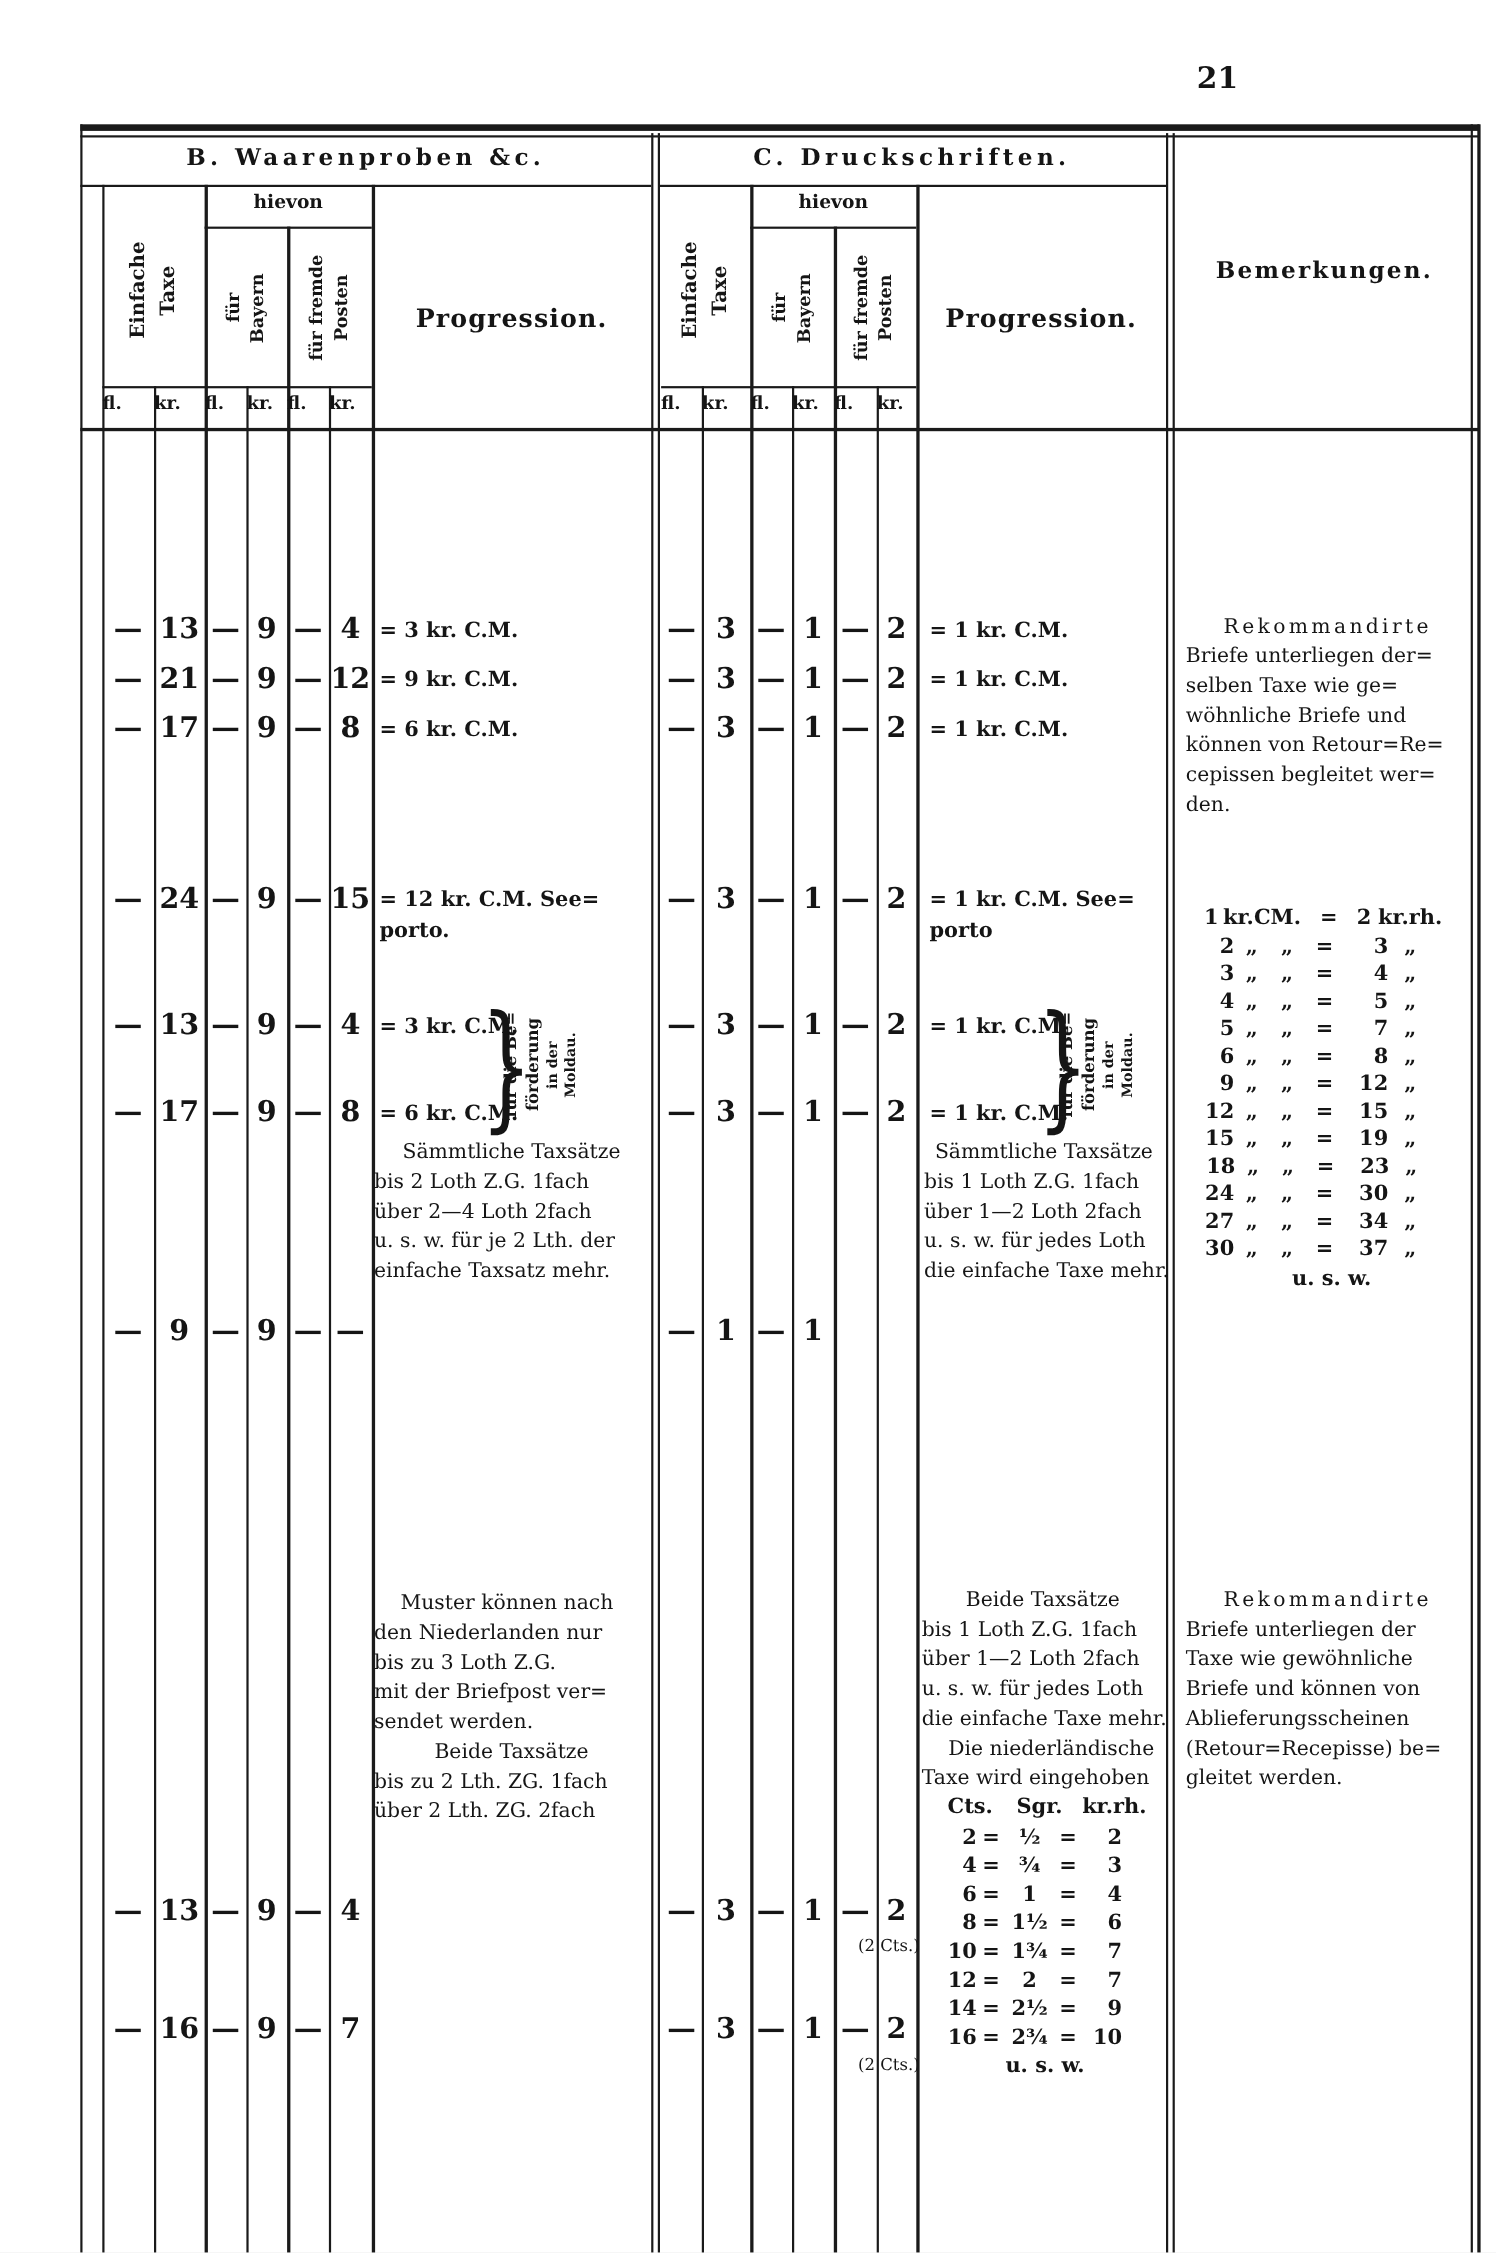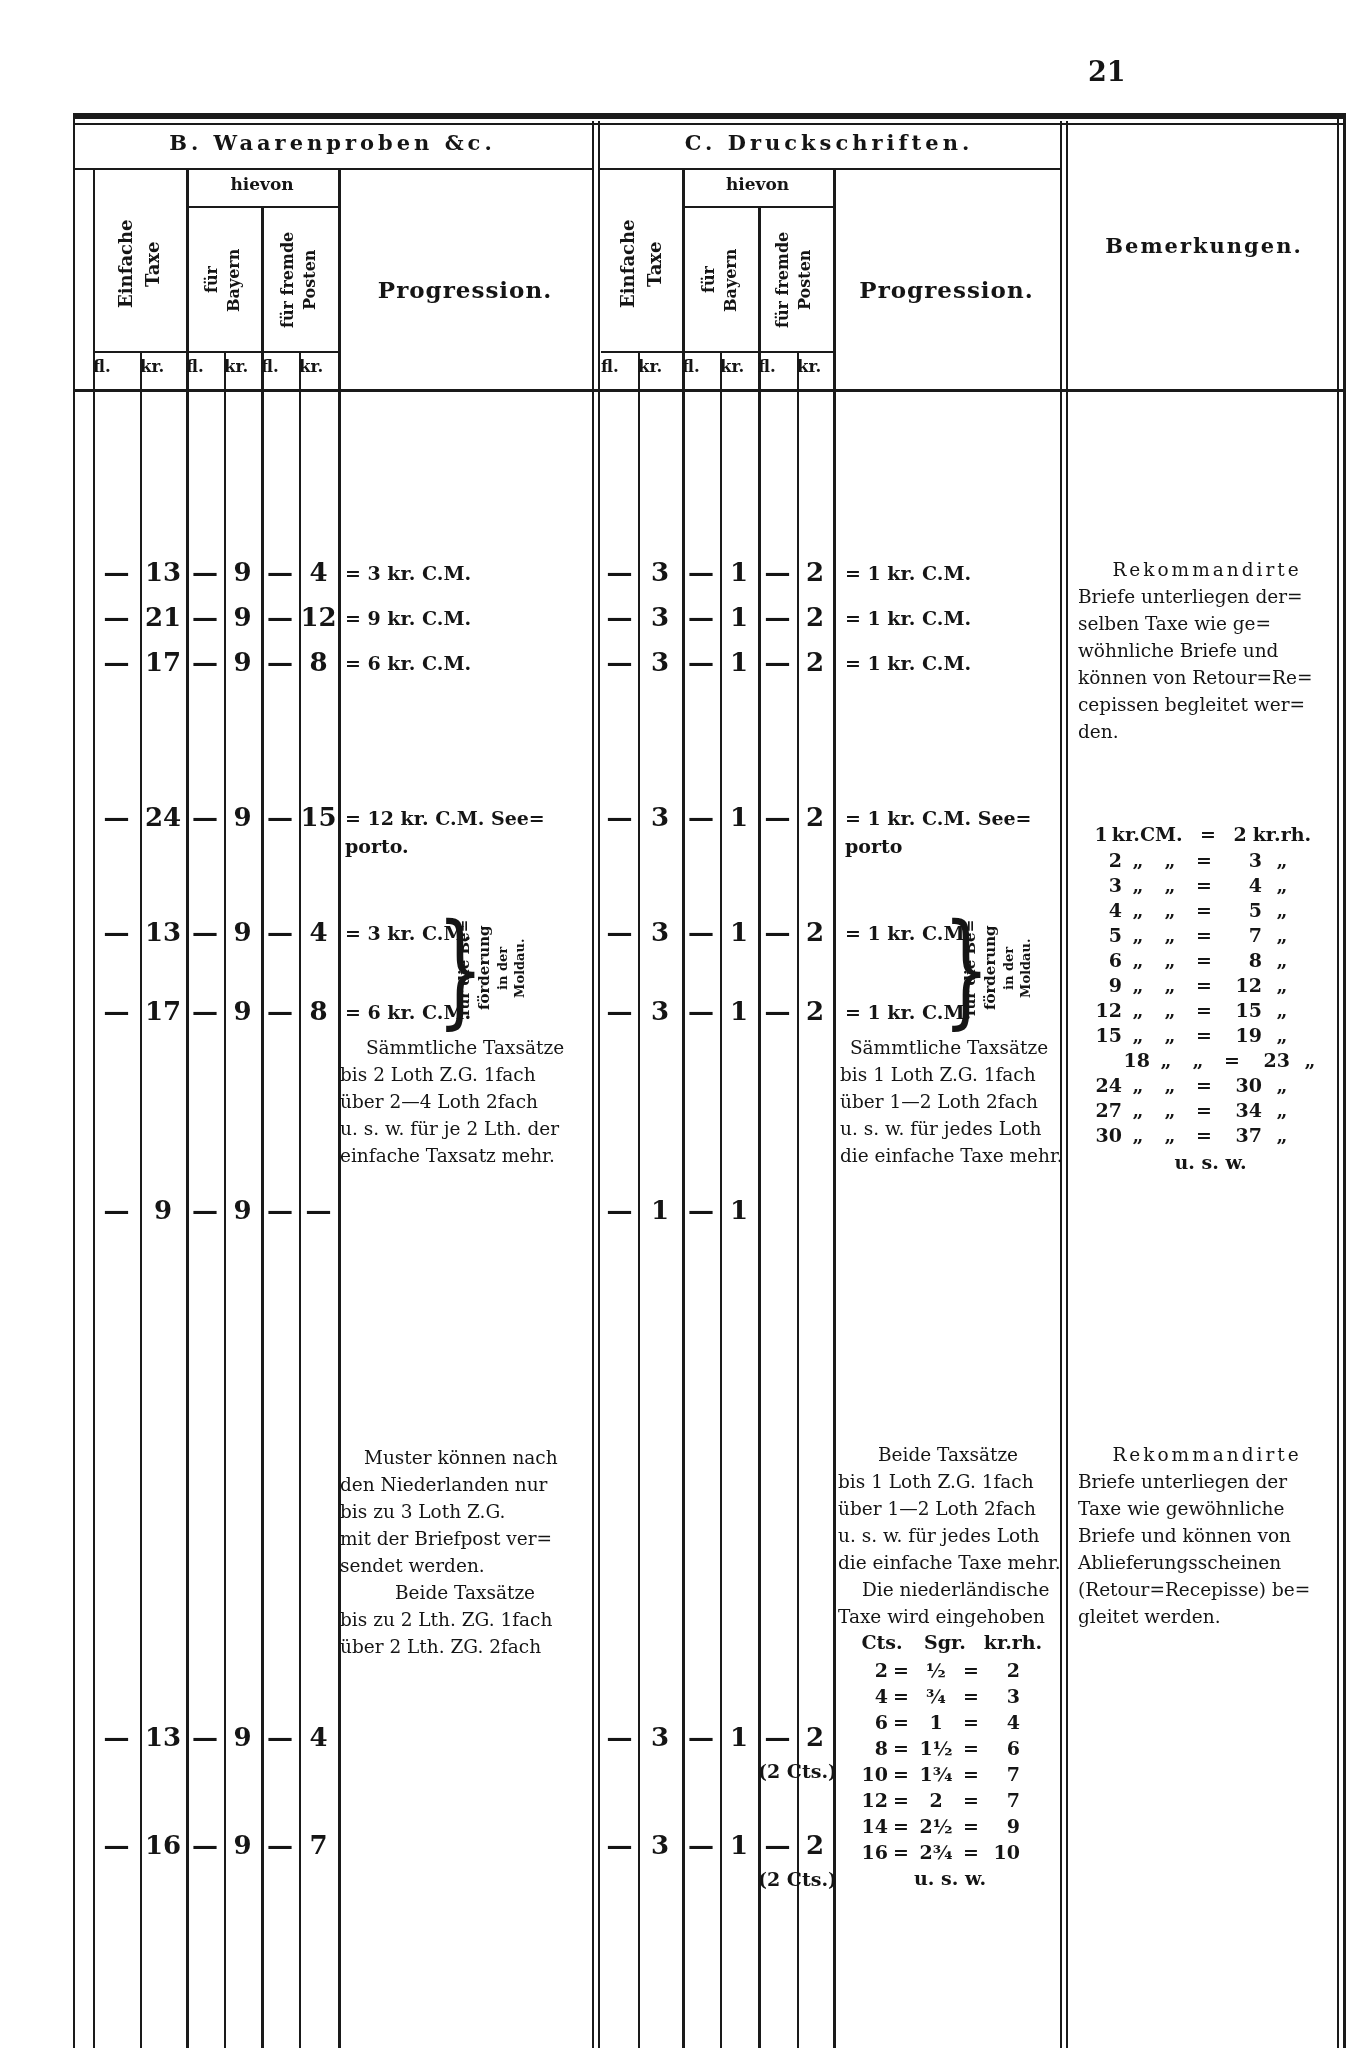--- a/index.html
+++ b/index.html
@@ -13,21 +13,21 @@
   .vtxt{position:absolute;writing-mode:vertical-rl;transform:rotate(180deg);font-weight:bold;text-align:center}
   .vtxt span{display:block;white-space:nowrap}
   .vt-big span{font-size:18px;line-height:27px}
   .vt-mid span{font-size:16px;line-height:22px}
   .s1{font-size:15px;line-height:20px}
   .s2{font-size:13px;line-height:17px}
   .nrow{position:absolute;left:0;width:100%;height:44px}
   .nc{position:absolute;top:0;font-weight:bold;font-size:26px;text-align:center;white-space:nowrap}
   .prog{position:absolute;top:5px;font-weight:bold;font-size:19px;white-space:nowrap}
   .p2{top:33px}
-  .sub{position:absolute;font-weight:bold;font-size:19px;text-align:left;white-space:nowrap}
+  .sub{position:absolute;font-weight:normal;font-size:15px;text-align:right;white-space:nowrap}
   .note{position:absolute;font-weight:normal;font-size:18.5px;line-height:27px}
   .note div{white-space:nowrap}
   .ctr{text-align:center}
   .ind{text-indent:24px}
   .sp{letter-spacing:3px}
   .ucell{position:absolute;top:357px;font-weight:bold;font-size:16.5px;}
   .brace{position:absolute;font-size:122px;line-height:135px;font-weight:normal;
          transform:scale(.6,1.02);transform-origin:left center}
   .rw{position:absolute;display:flex;font-weight:bold;font-size:19px;line-height:25px;white-space:nowrap}
   .rw span{display:inline-block}
@@ -464,21 +464,21 @@
     <span class="ce" style="width:40px">„</span>
   </div>
   <div class="rw" style="left:1088px;top:1023px;width:245px">
     <span class="ra" style="width:34px">15</span>
     <span class="ce" style="width:32px">„</span>
     <span class="ce" style="width:32px">„</span>
     <span class="ce" style="width:36px">=</span>
     <span class="ra" style="width:40px">19</span>
     <span class="ce" style="width:40px">„</span>
   </div>
-  <div class="rw" style="left:1116px;top:1048px;width:245px">
+  <div class="rw" style="left:1089px;top:1048px;width:245px">
     <span class="ra" style="width:34px">18</span>
     <span class="ce" style="width:32px">„</span>
     <span class="ce" style="width:32px">„</span>
     <span class="ce" style="width:36px">=</span>
     <span class="ra" style="width:40px">23</span>
     <span class="ce" style="width:40px">„</span>
   </div>
   <div class="rw" style="left:1088px;top:1073px;width:245px">
     <span class="ra" style="width:34px">24</span>
     <span class="ce" style="width:32px">„</span>

